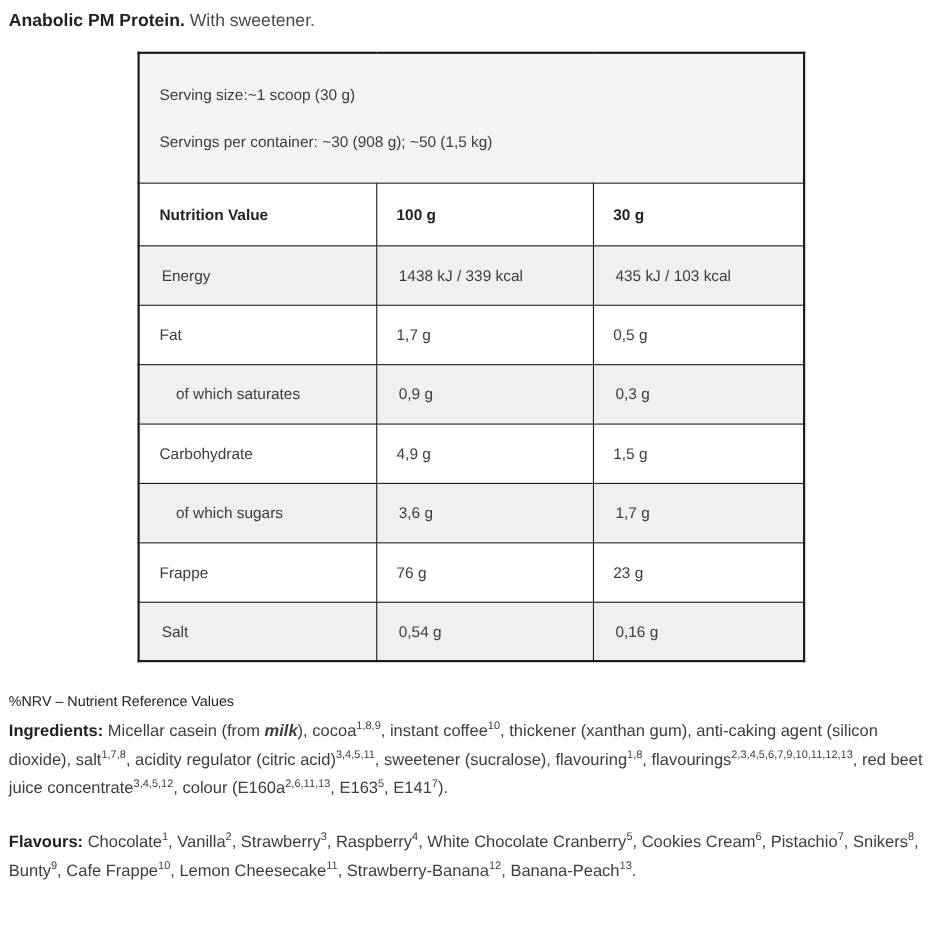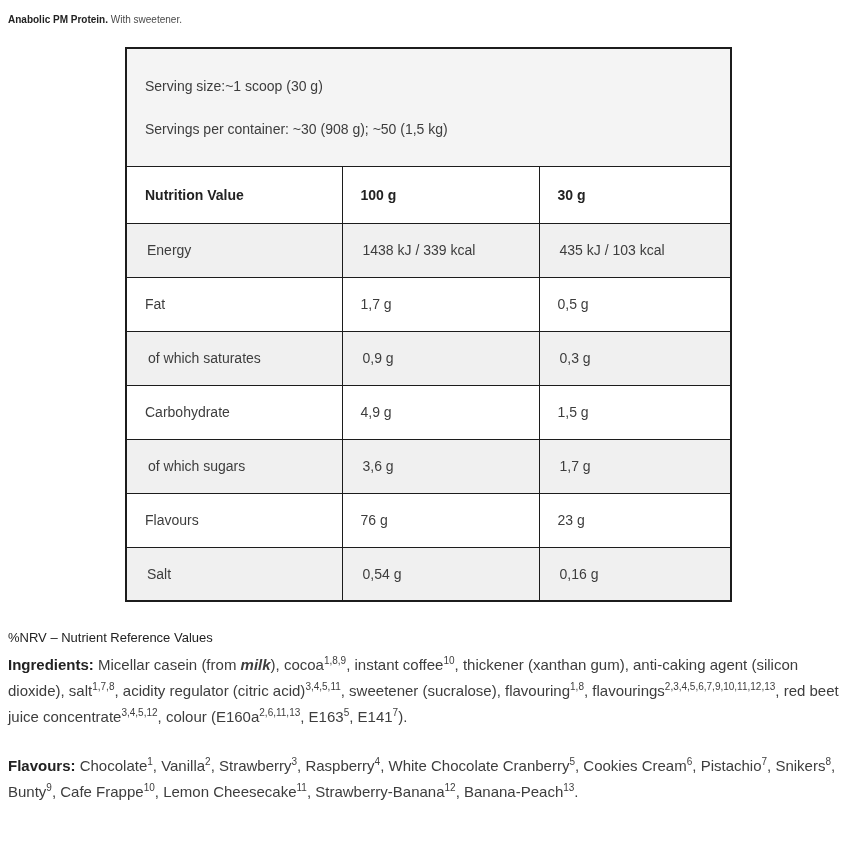--- a/index.html
+++ b/index.html
@@ -5,21 +5,21 @@
   * { box-sizing: border-box; }
   html, body { margin: 0; padding: 0; background: #ffffff; }
   body {
     width: 856px;
     font-family: "Liberation Sans", sans-serif;
     color: #3d3d3d;
     padding: 6px 8px 0 8px;
   }
   .title {
     margin: 4px 0 0 0;
-    font-size: 10px;
+    font-size: 16px;
     line-height: 20px;
     color: #4a4a4a;
   }
   .title b { color: #222222; }
   table.nutrition {
     border-collapse: collapse;
     table-layout: fixed;
     margin: 17px 0 0 117px;
     border: 2px solid #1c1c1c;
   }
@@ -42,21 +42,21 @@
   td.serving-cell div { line-height: 22px; }
   td.serving-cell div + div { margin-top: 21px; }
   tr.head-row th {
     height: 57px;
     font-weight: 700;
     color: #222222;
     background: #ffffff;
   }
   tr.data td { height: 54px; background: #ffffff; }
   tr.data.alt td { background: #f0f0f0; padding-left: 20px; }
-  tr.data td.indent { padding-left: 21px; }
+  tr.data td.indent { padding-left: 33px; }
   .nrv {
     margin: 25px 0 0 0;
     font-size: 13px;
     line-height: 21px;
     font-weight: 400;
     color: #222222;
   }
   .para {
     margin: 4px 0 0 0;
     font-size: 15px;
@@ -112,21 +112,21 @@
           <td>Carbohydrate</td>
           <td>4,9 g</td>
           <td>1,5 g</td>
         </tr>
         <tr class="data alt">
           <td class="indent">of which sugars</td>
           <td>3,6 g</td>
           <td>1,7 g</td>
         </tr>
         <tr class="data">
-          <td>Flavours</td>
+          <td>Frappe</td>
           <td>76 g</td>
           <td>23 g</td>
         </tr>
         <tr class="data alt">
           <td>Salt</td>
           <td>0,54 g</td>
           <td>0,16 g</td>
         </tr>
       </tbody>
   </table>

